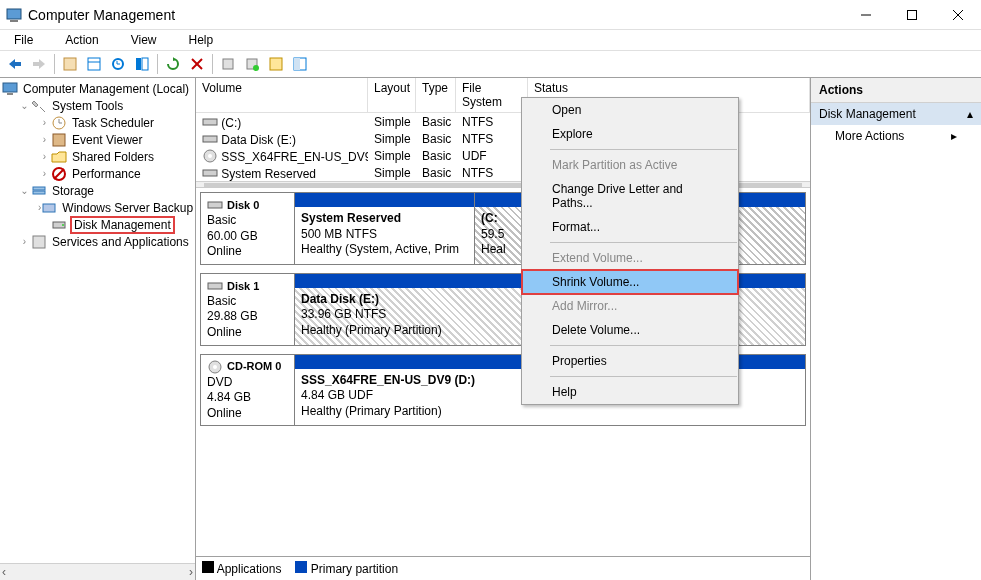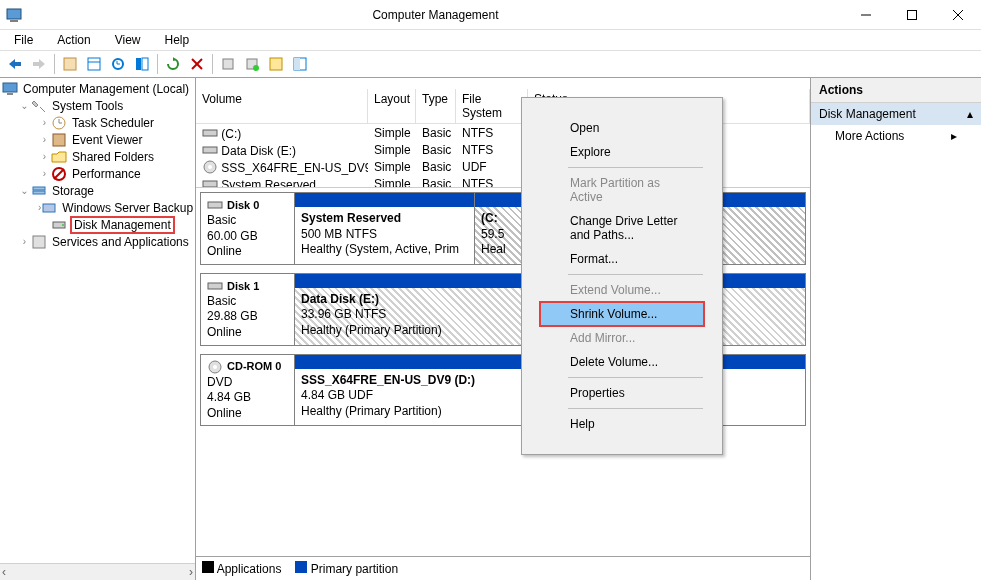--- a/index.html
+++ b/index.html
@@ -1,40 +1,40 @@
 <!DOCTYPE html>
 <html><head>
 <meta charset="utf-8">
 <style>
 * { box-sizing: border-box; margin: 0; padding: 0; font-family: "Segoe UI", Tahoma, sans-serif; font-size: 12px; }
 body { background: #fff; width: 981px; height: 580px; overflow: hidden; position: relative; }
 .titlebar { height: 30px; display: flex; align-items: center; padding-left: 6px; border-bottom: 1px solid #e0e0e0; }
 .titlebar .icon { width: 16px; height: 16px; margin-right: 6px; }
-.titlebar .title { flex: 1; font-size: 12px; text-align: center; }
+.titlebar .title { flex: 1; font-size: 14px; }
 .win-controls { display: flex; }
 .win-controls div { width: 46px; height: 30px; display: flex; align-items: center; justify-content: center; }
-.menubar { height: 20px; display: flex; align-items: center; padding-left: 6px; gap: 8px; }
+.menubar { height: 20px; display: flex; align-items: center; padding-left: 6px; gap: 16px; }
 .menubar span { padding: 2px 8px; }
 .toolbar { height: 28px; border-top: 1px solid #e0e0e0; border-bottom: 1px solid #a0a0a0; display: flex; align-items: center; padding-left: 4px; gap: 2px; }
 .toolbar .btn { width: 22px; height: 22px; display: flex; align-items: center; justify-content: center; border: 1px solid transparent; }
 .toolbar .sep { width: 1px; height: 20px; background: #c0c0c0; margin: 0 2px; }
 .main { display: flex; height: calc(580px - 30px - 20px - 28px); }
 .left-panel { width: 196px; border-right: 1px solid #a0a0a0; overflow: hidden; display: flex; flex-direction: column; }
 .tree { flex: 1; padding: 2px; overflow: auto; }
 .tree-item { display: flex; align-items: center; height: 17px; white-space: nowrap; }
 .tree-item .expander { width: 13px; text-align: center; color: #888; font-size: 10px; }
 .tree-item .icon { width: 16px; height: 16px; margin-right: 3px; flex-shrink: 0; }
 .tree-item .label { padding: 0 2px; }
 .tree-item.highlighted .label { border: 2px solid #e04040; padding: 0 2px; }
 .indent-1 { padding-left: 16px; }
 .indent-2 { padding-left: 36px; }
 .scroll-h { height: 17px; background: #f0f0f0; border-top: 1px solid #d0d0d0; display:flex; justify-content: space-between; align-items:center; padding: 0 2px; color:#606060; }
 .center-panel { flex: 1; display: flex; flex-direction: column; border-right: 1px solid #a0a0a0; }
 .vol-list { height: 110px; border-bottom: 1px solid #ccc; overflow: hidden; }
-.vol-header { display: flex; background: #fff; border-bottom: 1px solid #e0e0e0; margin-top: 11px; }
+.vol-header { display: flex; background: #fff; border-bottom: 1px solid #e0e0e0; }
 .vol-header div { padding: 3px 6px; border-right: 1px solid #e0e0e0; font-size: 12px; }
 .vol-row { display: flex; height: 17px; align-items: center; }
 .vol-row .cell { padding: 0 6px; overflow: hidden; white-space: nowrap; }
 .vol-scroll { height: 17px; background: #f0f0f0; border-top:1px solid #d0d0d0; display:flex; align-items:center; justify-content:space-between; padding:0 2px; color:#606060;}
 .disk-panel { flex: 1; overflow-y: auto; padding: 4px; background: #fff; }
 .disk-row { display: flex; border: 1px solid #808080; margin-bottom: 8px; background: #fff; }
 .disk-info { width: 94px; border-right: 1px solid #808080; padding: 4px 6px; font-size: 11px; line-height: 1.3; }
 .disk-info .disk-icon-row { display: flex; align-items: center; gap: 4px; text-align: right; }
 .disk-info b { font-size: 11px; font-weight: bold; }
 .disk-body { flex: 1; display: flex; }
@@ -43,21 +43,21 @@
 .partition-bar { height: 14px; background: #0046bb; }
 .partition-body { padding: 4px 6px; font-size: 11px; line-height: 1.3; flex: 1; }
 .partition-body.hatch { background: repeating-linear-gradient(45deg,#fff,#fff 3px,#d0d0d0 3px,#d0d0d0 5px); }
 .partition.selected .partition-body { background: repeating-linear-gradient(45deg,#fff,#fff 3px,#c0c0c0 3px,#c0c0c0 5px); }
 .legend { height: 24px; border-top: 1px solid #a0a0a0; display: flex; align-items: center; gap: 14px; padding-left: 6px; font-size: 12px; }
 .legend .swatch { width: 12px; height: 12px; display: inline-block; }
 .right-panel { width: 170px; display: flex; flex-direction: column; }
 .actions-header { background: #f0f0f0; padding: 5px 8px; font-weight: bold; border-bottom: 1px solid #d0d0d0; }
 .actions-sub { background: #d7e4f2; padding: 4px 8px; display:flex; justify-content: space-between; align-items:center; }
 .actions-item { padding: 4px 24px; display:flex; justify-content:space-between; align-items:center; }
-.context-menu { position: absolute; left: 521px; top: 97px; width: 202px; background: #f0f0f0; border: 1px solid #a0a0a0; box-shadow: 2px 2px 3px rgba(0,0,0,0.25); z-index: 100; padding: 18px; }
+.context-menu { position: absolute; left: 521px; top: 97px; width: 218px; background: #f0f0f0; border: 1px solid #a0a0a0; box-shadow: 2px 2px 3px rgba(0,0,0,0.25); z-index: 100; padding: 0; }
 .context-menu .menu-item { padding: 5px 12px 5px 30px; font-size: 12px; }
 .context-menu .menu-item.disabled { color: #888; }
 .context-menu .menu-item.selected { background: #90c8f6; border: 1px solid #0078d7; padding: 4px 11px 4px 29px; }
 .context-menu .menu-item.highlighted { outline: 2px solid #e04040; outline-offset: -1px; }
 .context-menu .menu-sep { height: 1px; background: #c0c0c0; margin: 3px 1px 3px 28px; }
 .icon-svg { width: 16px; height: 16px; }
 .col-vol { width: 172px; } .col-layout { width: 48px; } .col-type { width: 40px; } .col-fs { width: 72px; } .col-status { flex:1; }
 .disk-icon{ width:16px; height:16px;}
 </style>
 </head>

